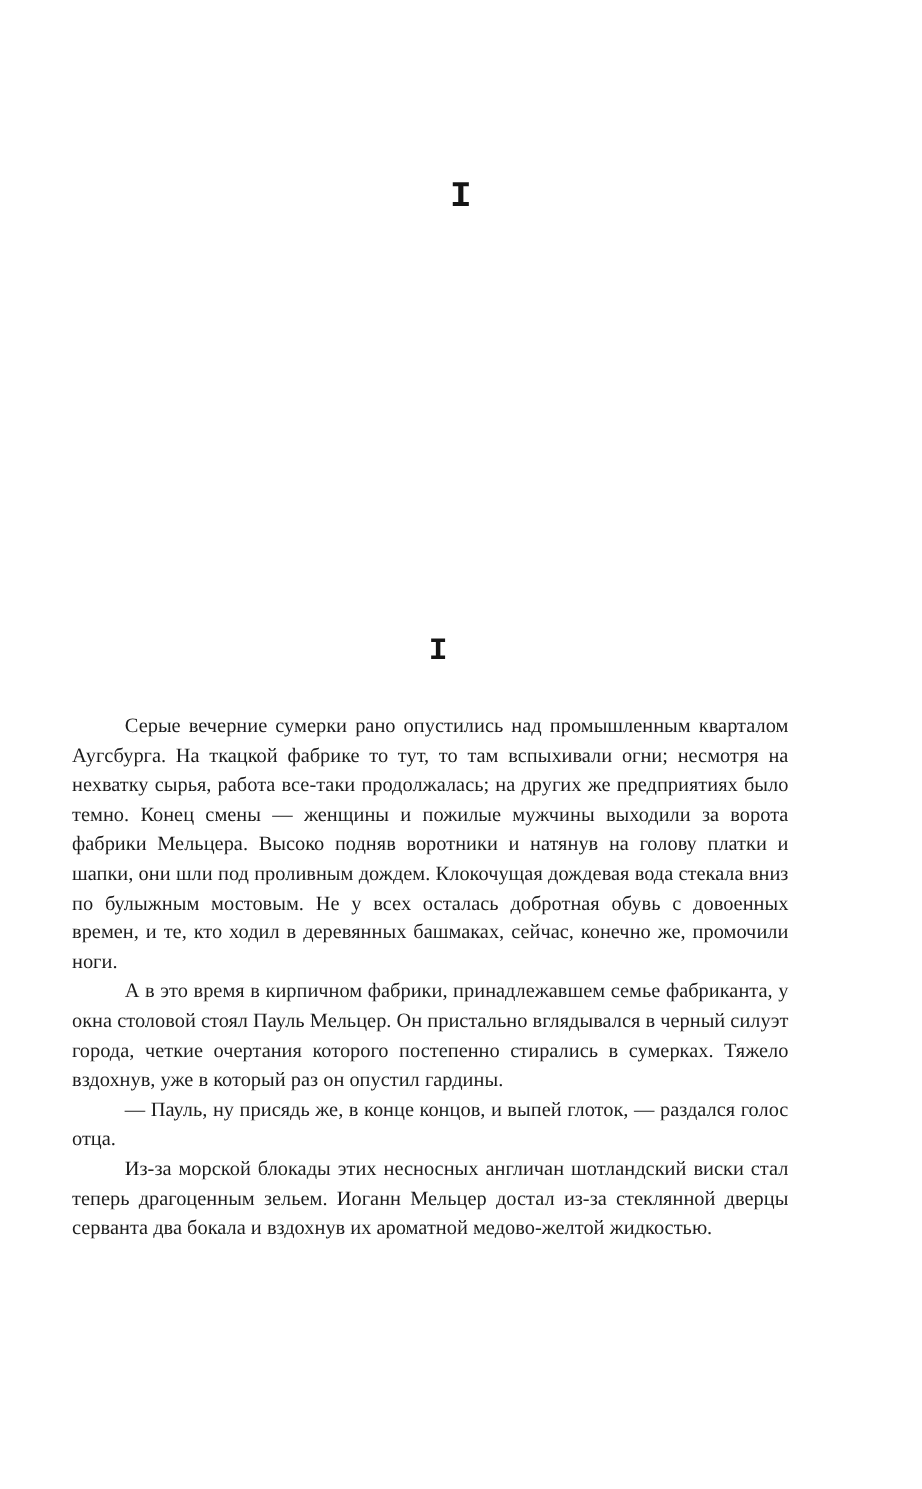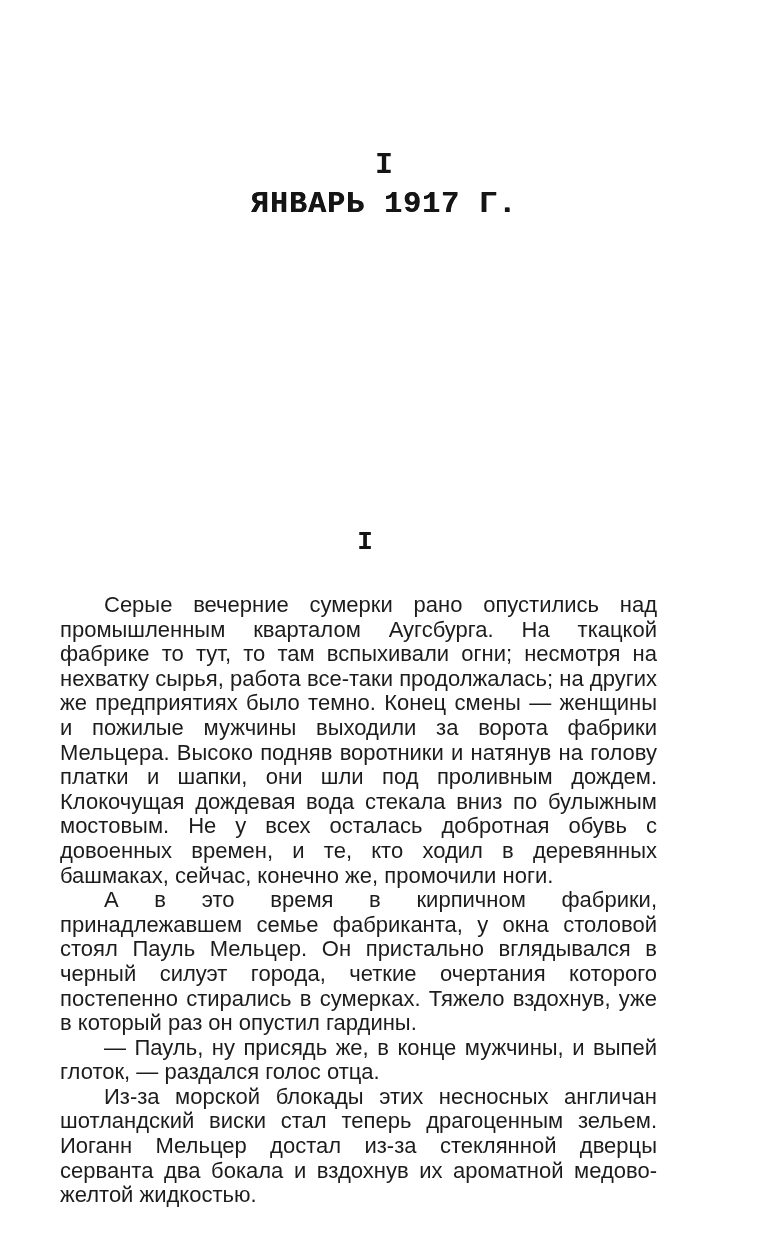--- a/index.html
+++ b/index.html
@@ -46,40 +46,39 @@
       font-weight: bold;
       font-size: 26px;
       line-height: 30px;
       color: #151515;
     }
     .body-text {
       position: absolute;
       left: 60px;
       top: 593px;
       width: 597px;
-      font-family: Liberation Sans, sans-serif;
-      font-size: 22px;
+      font-family: Liberation Serif, serif;
+      font-size: 17px;
       line-height: 24.6px;
       color: #1c1c1c;
     }
     .body-text p {
       margin: 0;
       text-indent: 44px;
       text-align: justify;
       text-align-last: left;
     }
   </style>
 </head>
 <body>
 
 <div class="part-heading">
   <div class="part-number">I</div>
-  <div class="part-title-line">ЯНВАРЬ 1917 Г.</div>
 </div>
 
 <div class="chapter-number">I</div>
 
 <div class="body-text">
   <p lang="ru">Серые вечерние сумерки рано опустились над промышленным кварталом Аугсбурга. На ткацкой фабрике то тут, то там вспыхивали огни; несмотря на нехватку сырья, работа все-таки продолжалась; на других же предприятиях было темно. Конец смены — женщины и пожилые мужчины выходили за ворота фабрики Мельцера. Высоко подняв воротники и натянув на голову платки и шапки, они шли под проливным дождем. Клокочущая дождевая вода стекала вниз по булыжным мостовым. Не у всех осталась добротная обувь с довоенных времен, и те, кто ходил в деревянных башмаках, сейчас, конечно же, промочили ноги.</p>
   <p lang="ru">А в это время в кирпичном фабрики, принадлежавшем семье фабриканта, у окна столовой стоял Пауль Мельцер. Он пристально вглядывался в черный силуэт города, четкие очертания которого постепенно стирались в сумерках. Тяжело вздохнув, уже в который раз он опустил гардины.</p>
-  <p lang="ru">— Пауль, ну присядь же, в конце мужчины, и выпей глоток, — раздался голос отца.</p>
+  <p lang="ru">— Пауль, ну присядь же, в конце концов, и выпей глоток, — раздался голос отца.</p>
   <p lang="ru">Из-за морской блокады этих несносных англичан шотландский виски стал теперь драгоценным зельем. Иоганн Мельцер достал из-за стеклянной дверцы серванта два бокала и вздохнув их ароматной медово-желтой жидкостью.</p>
 </div>
 
 </body></html>

